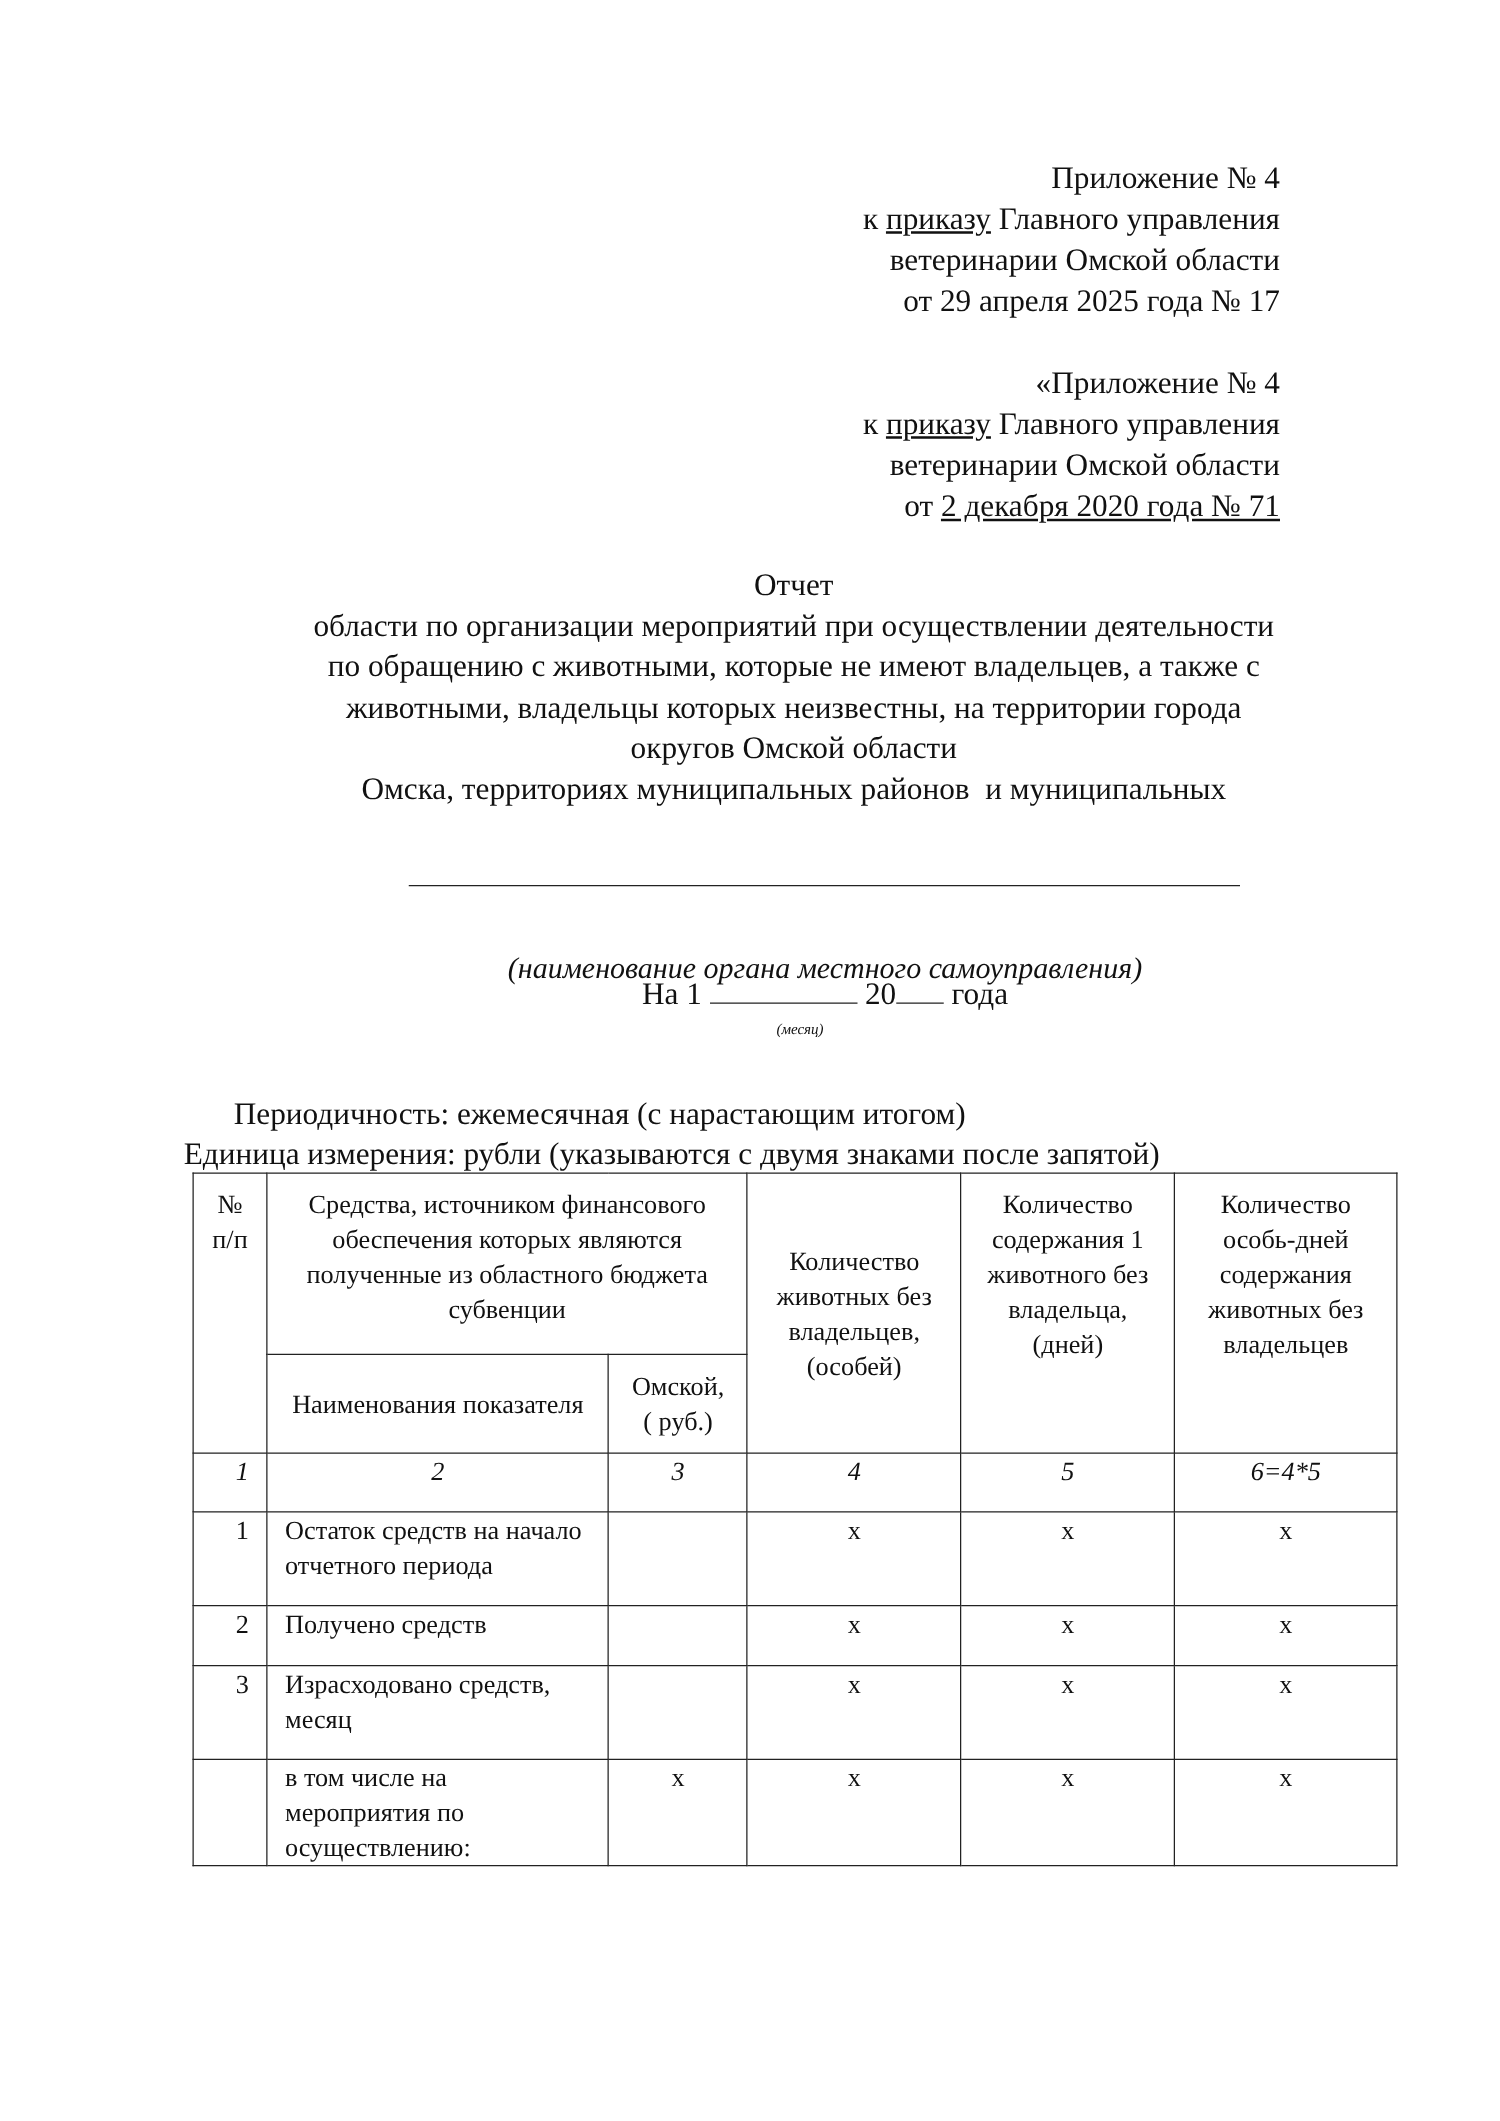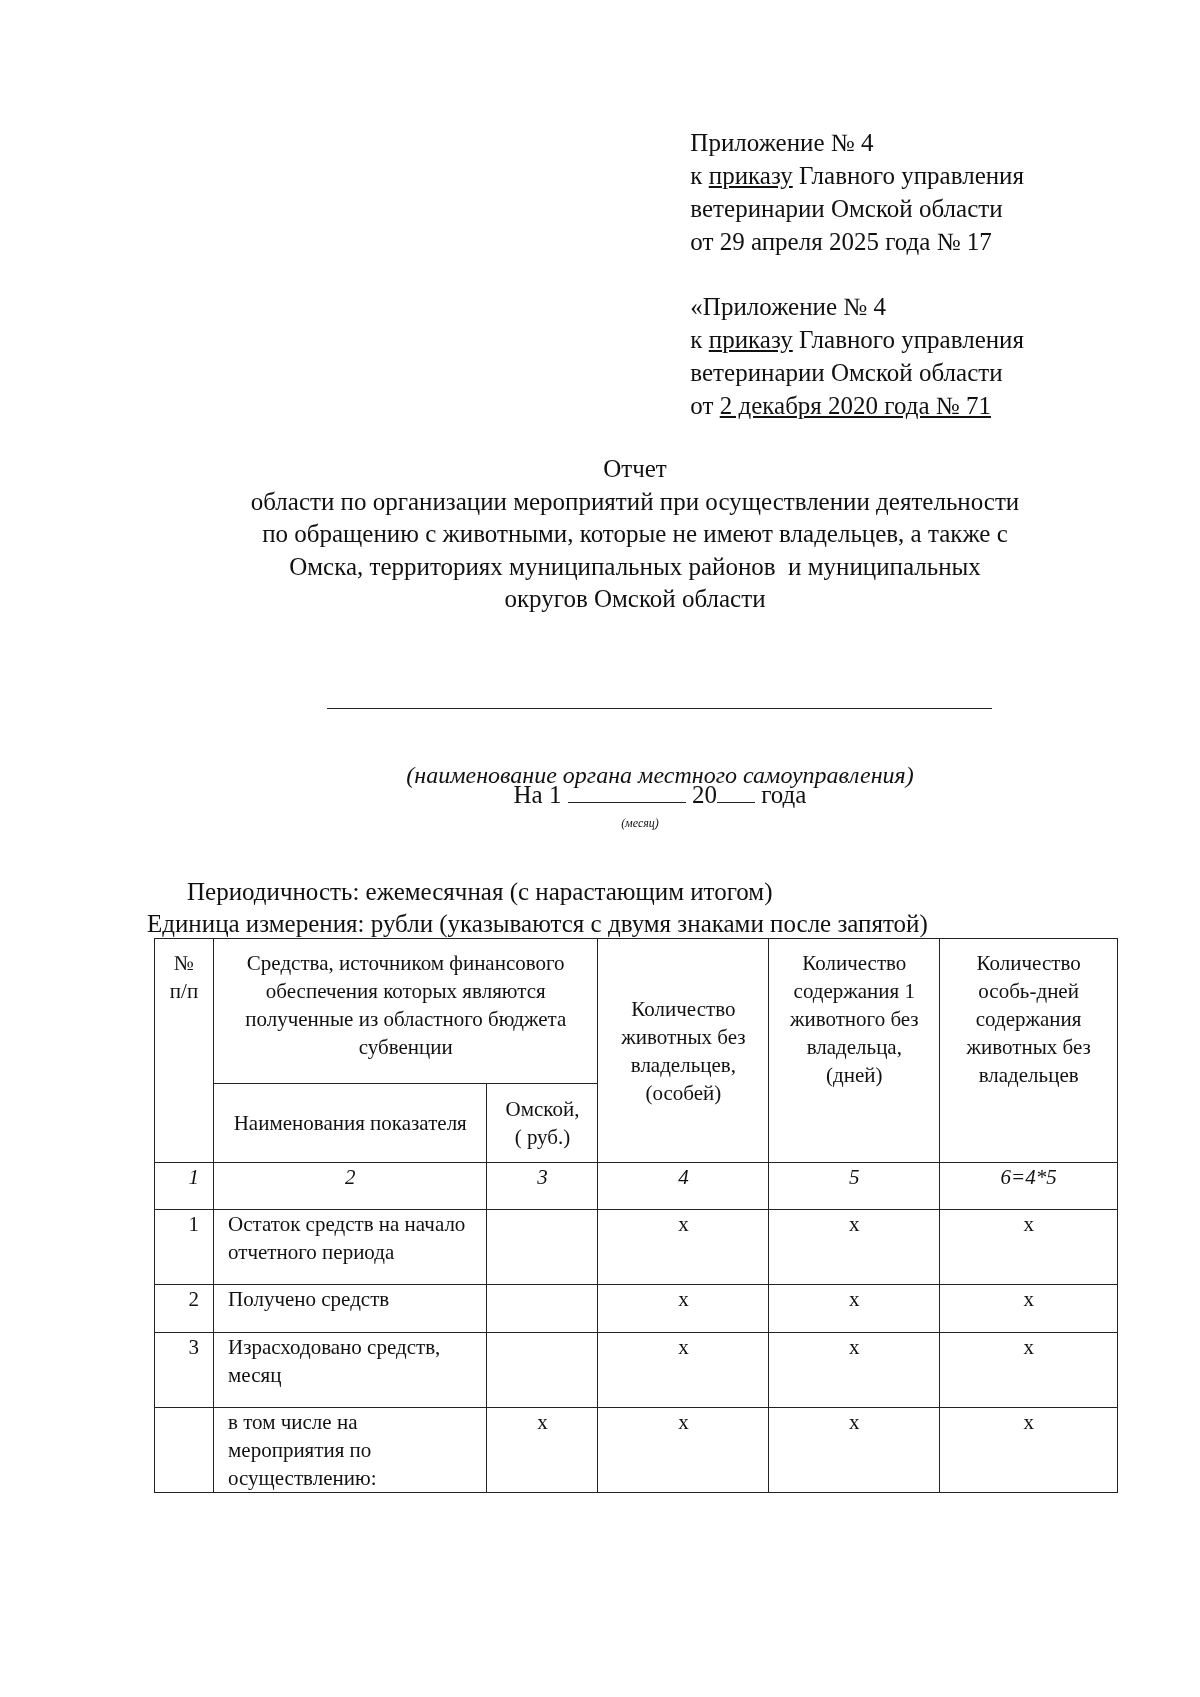--- a/index.html
+++ b/index.html
@@ -1,21 +1,21 @@
 <!DOCTYPE html>
 <html><head>
 <meta charset="utf-8">
 <style>
   html, body { margin: 0; padding: 0; background: #ffffff; }
   body {
     width: 1200px; height: 1697px; position: relative; overflow: hidden;
     font-family: "Liberation Serif", "DejaVu Serif", serif; color: #111;
   }
   .appendix {
-    position: absolute; right: 176px; text-align: left;
+    position: absolute; right: 176px; text-align: right;
     font-size: 25px; line-height: 33px;
   }
   .appendix .u { text-decoration: underline; }
   #app1 { top: 126px; }
   #app2 { top: 290px; }
   .title-block {
     position: absolute; left: 200px; width: 870px; top: 453px;
     text-align: center; font-size: 25px; line-height: 32.5px;
   }
   .org-line {
@@ -78,22 +78,23 @@
   <div>«Приложение № 4</div>
   <div><span>к </span><span class="u">приказу</span><span> Главного управления</span></div>
   <div>ветеринарии Омской области</div>
   <div><span>от </span><span class="u">2 декабря 2020 года № 71</span></div>
 </div>
 
 <div class="title-block">
   <div>Отчет</div>
   <div>области по организации мероприятий при осуществлении деятельности</div>
   <div>по обращению с животными, которые не имеют владельцев, а также с</div>
+  <div>животными, владельцы которых неизвестны, на территории города</div>
+  <div>округов Омской области</div>
   <div style="white-space:pre">Омска, территориях муниципальных районов  и муниципальных</div>
-  <div>округов Омской области</div>
 </div>
 
 <div class="org-line"></div>
 <div class="org-caption">(наименование органа местного самоуправления)</div>
 
 <div class="date-line">
   <span>На 1</span>
   <span class="blank" style="width:118px"></span>
   <span>20</span><span class="blank" style="width:38px"></span>
   <span>года</span>

